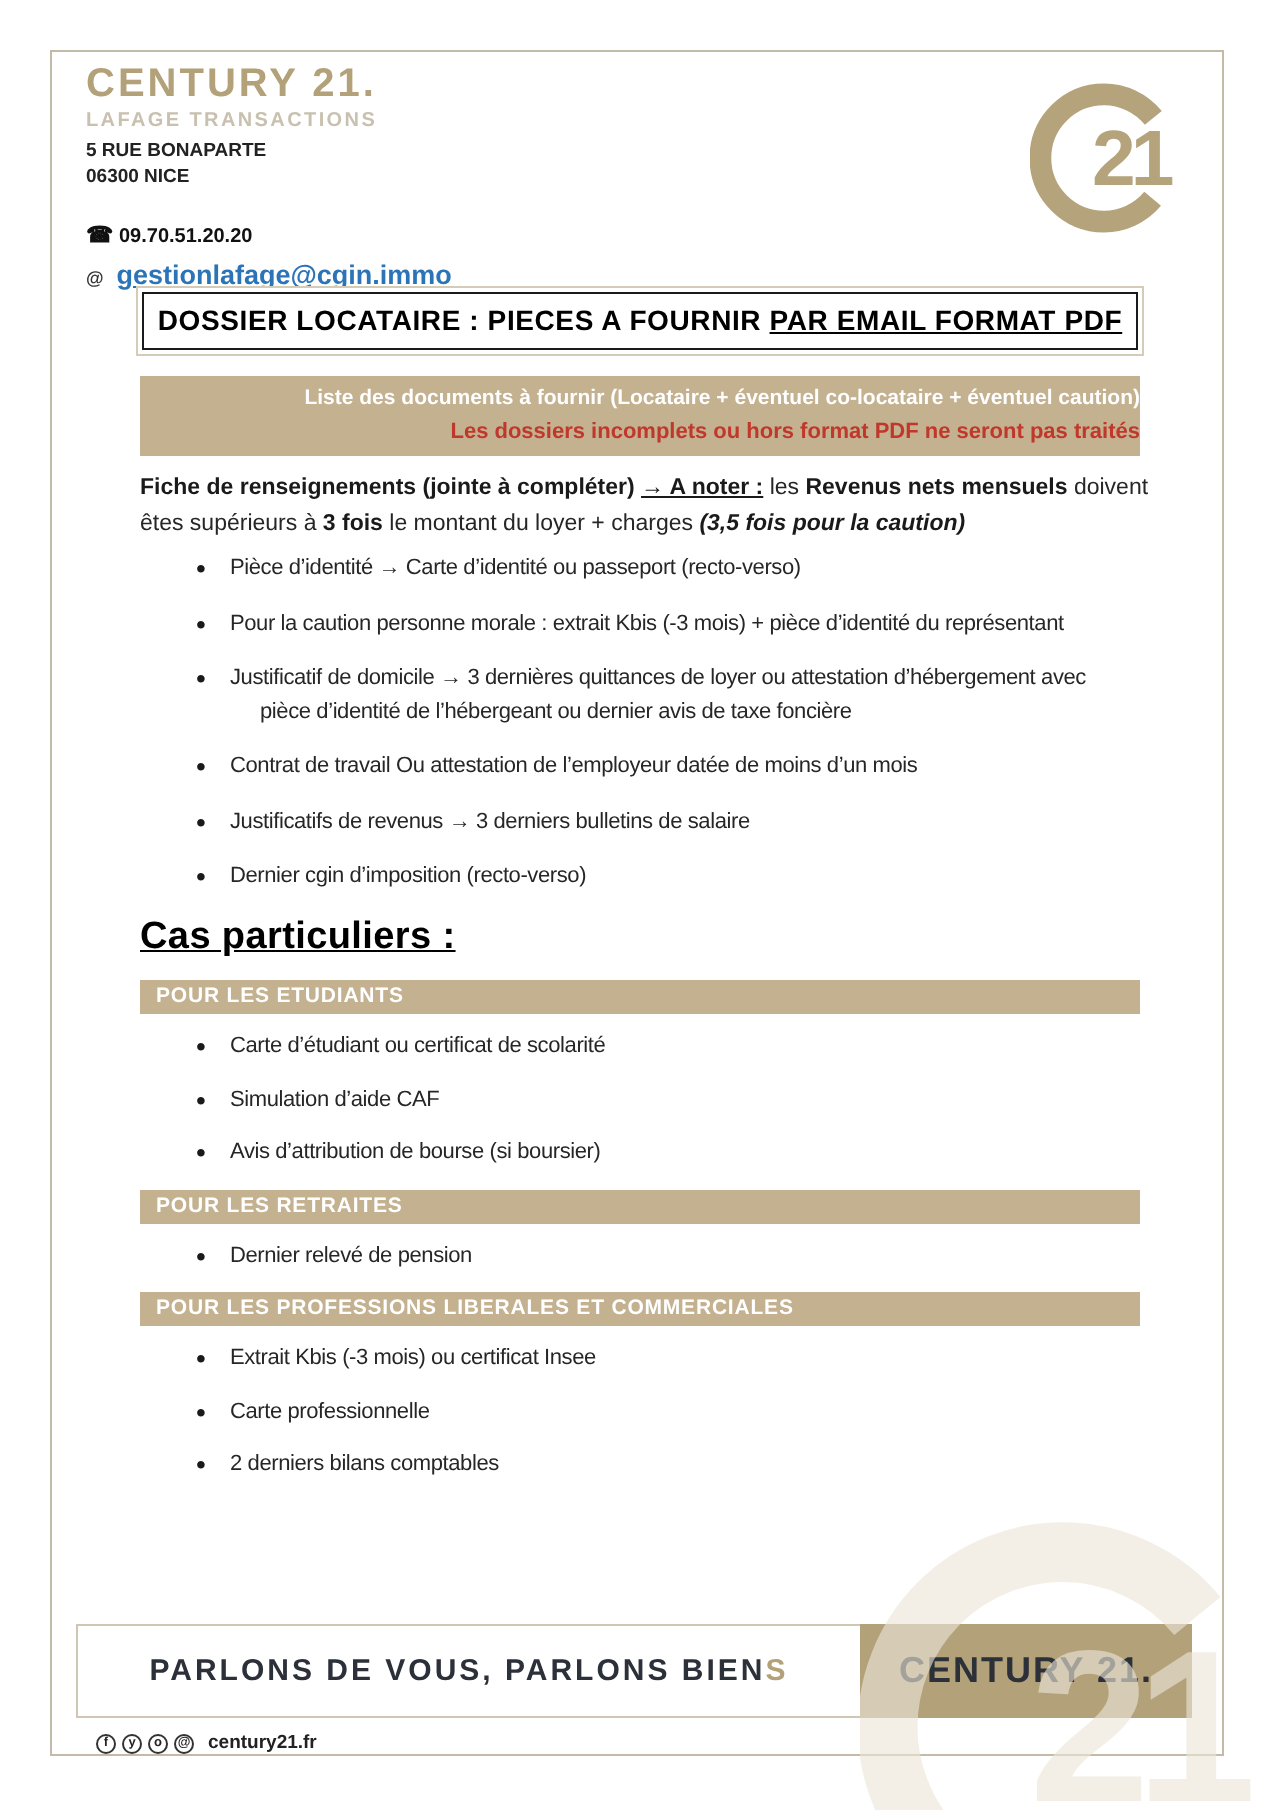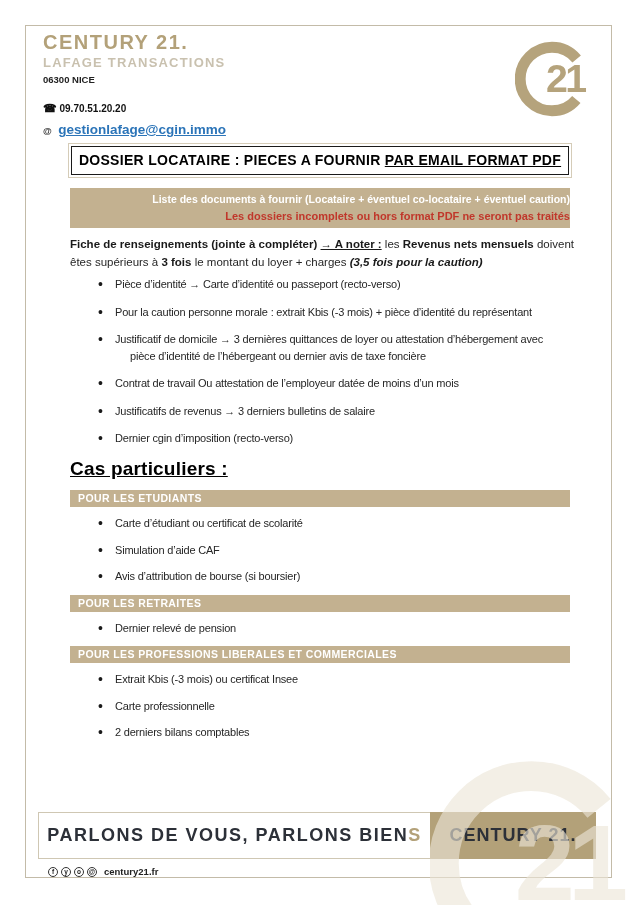--- a/index.html
+++ b/index.html
@@ -4,21 +4,21 @@
 <style>
   * { margin:0; padding:0; box-sizing:border-box; }
   body { background:#fff; font-family:"Liberation Sans", sans-serif; }
   .page { position:relative; width:640px; height:905px; background:#fff; overflow:hidden; }
   .frame { position:absolute; left:25px; top:25px; width:587px; height:853px;
            border:1px solid #c3bba8; background:#fff; }
 
   
   .header-left { position:absolute; left:17px; top:5px; }
   .brand-word { font-size:20px; font-weight:bold; color:#b3a179; letter-spacing:1.5px; }
-  .agency { font-size:13px; font-weight:600; color:#c9c1af; letter-spacing:1.2px; margin-top:1px; }
+  .agency { font-size:10px; font-weight:600; color:#c9c1af; letter-spacing:1.2px; margin-top:1px; }
   .addr { font-size:9.5px; font-weight:600; color:#222; line-height:13px; margin-top:3px; }
   .phone-row { font-size:10px; font-weight:700; color:#111; margin-top:16px; }
   .phone-ic { font-size:11px; }
   .email-row { margin-top:5px; }
   .at-sym { font-size:9px; color:#333; font-weight:700; margin-right:2px; }
   .email-link { font-size:13.5px; font-weight:700; color:#2b74b8; text-decoration:underline; }
   .seal { position:absolute; right:12px; top:7px; color:#b5a37c; }
 
   
   .title-box { position:absolute; left:42px; top:117px; width:504px;
@@ -57,21 +57,21 @@
   .bar { height:17px; background:#c3b190; color:#fff; font-size:10.5px; font-weight:700;
          letter-spacing:0.4px; line-height:16px; padding-left:8px; }
   .sections ul.doc-list { margin:8px 0 2px; }
   .sections ul.doc-list li { margin-bottom:10px; }
 
   
   .footer-banner { position:absolute; left:12px; top:786px; width:558px; height:47px;
                    display:flex; z-index:1; }
   .slogan { flex:1; background:#fff; border:1px solid #cfc7b3; border-right:none;
             display:flex; align-items:center; justify-content:center;
-            font-size:18px; font-weight:700; letter-spacing:1.5px; color:#2c3038; }
+            font-size:15px; font-weight:700; letter-spacing:1.5px; color:#2c3038; }
   .slogan-last { color:#b3a179; }
   .gold-box { width:166px; background:#b3a179; display:flex; align-items:center;
               justify-content:center; font-size:18px; font-weight:700; letter-spacing:1px;
               color:#2c3038; }
   .social-row { position:absolute; left:22px; top:840px; display:flex; align-items:center; gap:3px; }
   .sicon { width:10px; height:10px; border:1px solid #333; border-radius:50%;
            font-size:6.5px; line-height:8px; text-align:center; color:#222; font-weight:700; }
   .site { font-size:9.5px; font-weight:700; color:#222; margin-left:4px; }
 
   .watermark { position:absolute; left:430px; top:737px; color:#ece6d8; opacity:0.62;
@@ -80,20 +80,21 @@
 </head>
 <body>
 
 <div class="page">
   <div class="frame">
 
     <div class="header-left">
       <div class="brand-word">CENTURY 21.</div>
       <div class="agency">LAFAGE TRANSACTIONS</div>
       <div class="addr">
+        <div>5 RUE BONAPARTE</div>
         <div>06300 NICE</div>
       </div>
       <div class="phone-row">
         <span class="phone-ic">☎</span>
         <span>09.70.51.20.20</span>
       </div>
       <div class="email-row">
         <span class="at-sym">@</span>
         <span class="email-link">gestionlafage@cgin.immo</span>
       </div>

